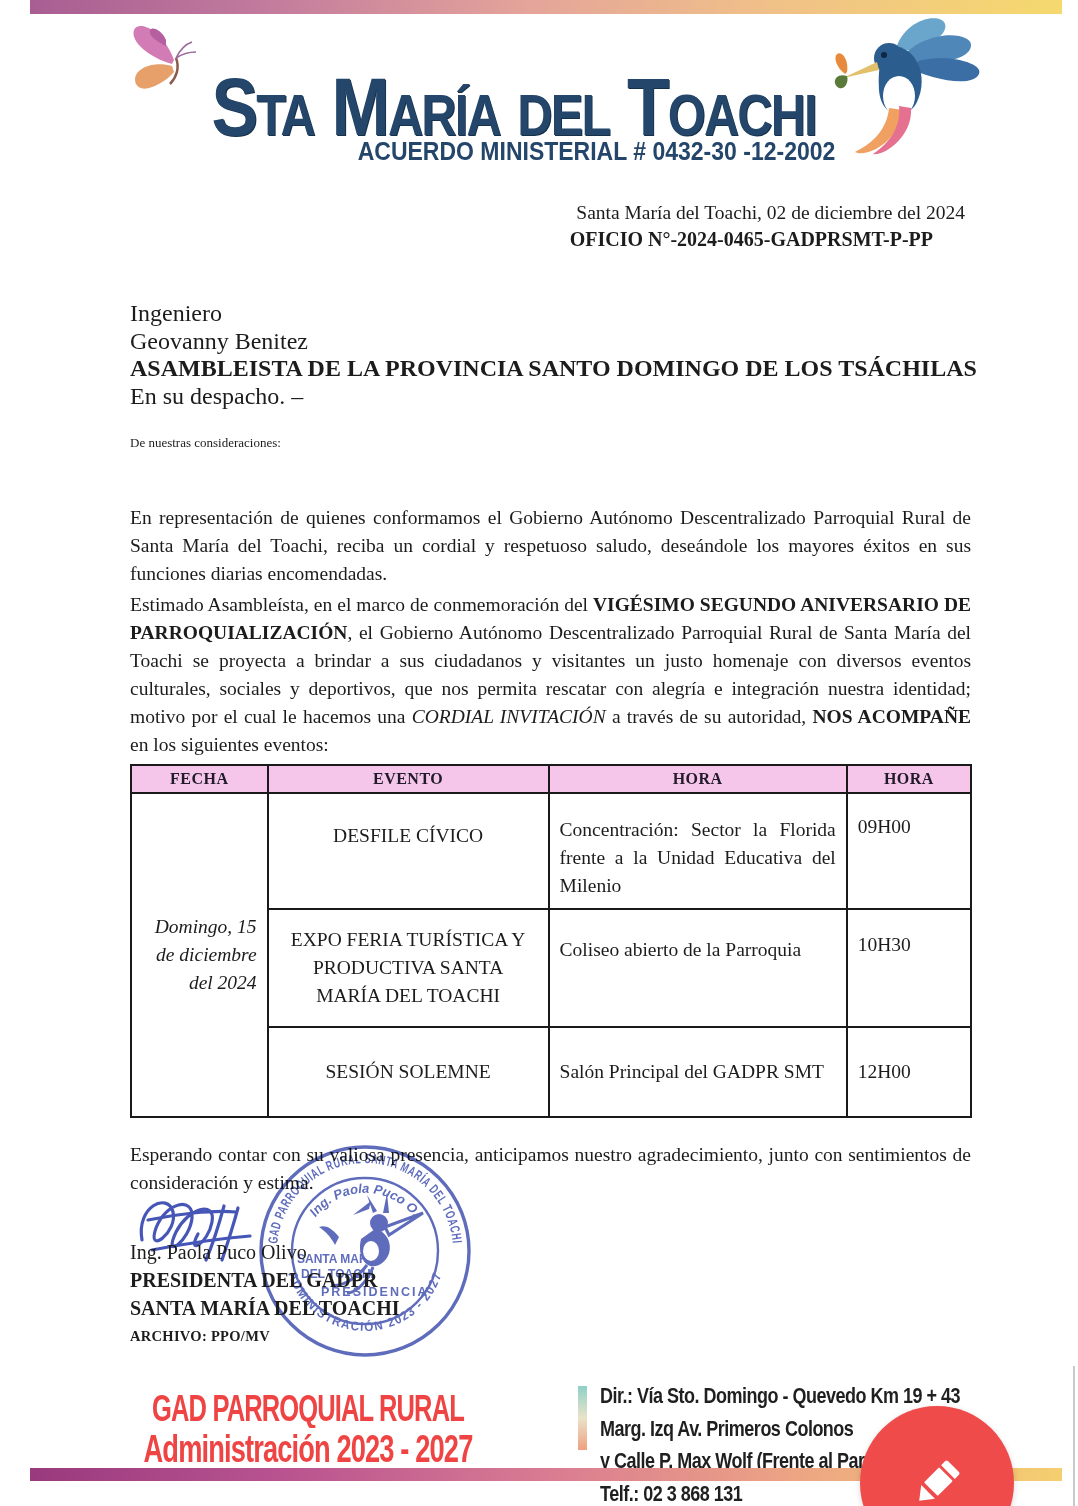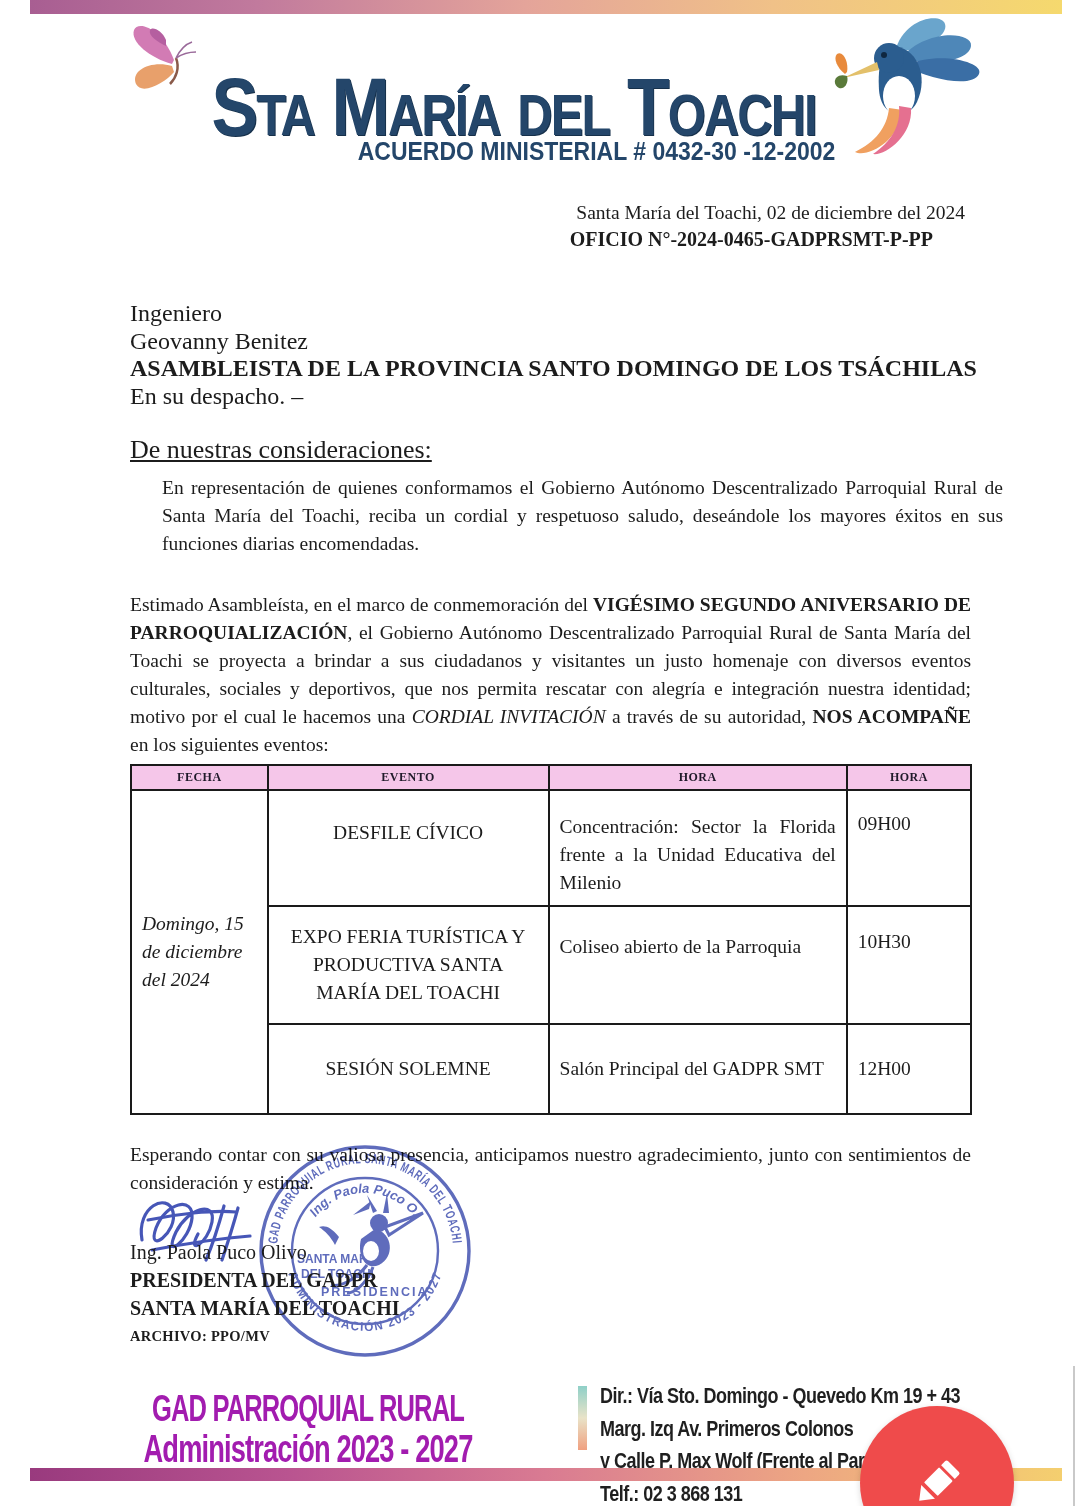--- a/index.html
+++ b/index.html
@@ -26,37 +26,37 @@
   .logo-subtitle {
     display:block; margin-top:-6px; padding-left:115px;
     font-family:"Liberation Sans", sans-serif; font-weight:700; font-size:23px;
     letter-spacing:0px; color:#24466a; transform:scaleY(1.12); transform-origin:center top;
   }
   
   .date-block { position:absolute; right:113px; top:200px; text-align:right; font-size:19.5px; line-height:26px; }
   .oficio-line { font-weight:700; font-size:20px; padding-right:32px; }
   .addressee { position:absolute; left:130px; top:300px; font-size:24px; line-height:27.5px; }
   .addressee .pos { font-weight:700; }
-  .salutation { position:absolute; left:130px; top:435px; font-size:26px;text-decoration:underline; }
+  .salutation { position:absolute; left:130px; top:435px; font-size:13px; }
   .para { position:absolute; left:130px; width:841px; font-size:19.5px; line-height:28px; text-align:justify; }
-  .para1 { top:474px;margin-left:32px; }
+  .para1 { top:504px; }
   .para2 { top:591px; }
   .b { font-weight:700; }
   .i { font-style:italic; }
   
   .events-table {
     position:absolute; left:130px; top:764px; width:842px;
     border-collapse:collapse; font-size:19.5px;
   }
   .events-table th, .events-table td { border:2px solid #1a1a1a; padding:4px 10px; }
   .events-table th {
-    background:#f5c6e9; font-size:12px; font-weight:700; color:#201a2a;
+    background:#f5c6e9; font-size:16px; font-weight:700; color:#201a2a;
     height:19px; letter-spacing:0.5px;
   }
-  .cell-fecha { width:138px; font-style:italic; vertical-align:middle; text-align:left; line-height:28px; padding-left:9px;border-radius:22px; }
+  .cell-fecha { width:138px; font-style:italic; vertical-align:middle; text-align:right; line-height:28px; padding-left:9px;border-radius:22px; }
   .cell-evento { width:286px; text-align:center; vertical-align:middle; line-height:28px; }
   .cell-lugar { width:304px; text-align:justify; vertical-align:middle; line-height:28px; padding:8px 12px; }
   .cell-hora { width:126px; vertical-align:middle; padding-left:12px; }
   .row-1 td { height:116px; }
   .row-1 .cell-lugar, .row-1 .cell-hora { vertical-align:top; padding-top:22px; }
   .row-1 .cell-evento { vertical-align:top; padding-top:28px; }
   .row-2 td { height:118px; }
   .row-3 td { height:90px; }
   
   .closing-para { top:1141px; }
@@ -64,21 +64,21 @@
   .sig-block { position:absolute; left:130px; top:1238px; font-size:20px; line-height:28px; }
   .sig-block .strong { font-weight:700; }
   .archive { font-size:14.5px; font-weight:700; letter-spacing:0.3px; }
   .stamp {
     position:absolute; left:255px; top:1141px; width:220px; height:220px;
     opacity:0.82; mix-blend-mode:multiply;
   }
   
   .footer-left {
     position:absolute; left:68px; top:1388px; width:480px; text-align:center;
-    font-family:"Liberation Sans", sans-serif; font-weight:700; color:#a21caf;
+    font-family:"Liberation Sans", sans-serif; font-weight:700; color:#ef4444;
   }
   .footer-org { font-size:29px; letter-spacing:-1px; transform:scale(0.88,1.25); transform-origin:center top; }
   .footer-admin { font-size:31px; letter-spacing:-1px; margin-top:6px; transform:scale(0.88,1.25); transform-origin:center top; }
   .footer-minibar {
     position:absolute; left:578px; top:1386px; width:9px; height:64px;
     background:linear-gradient(180deg,#8fd0c8 0%,#e9e3c8 50%,#f0a080 100%);
   }
   .footer-right {
     position:absolute; left:600px; top:1381px; width:400px;
     font-family:"Liberation Sans", sans-serif; font-weight:700; color:#1f1f1f;

